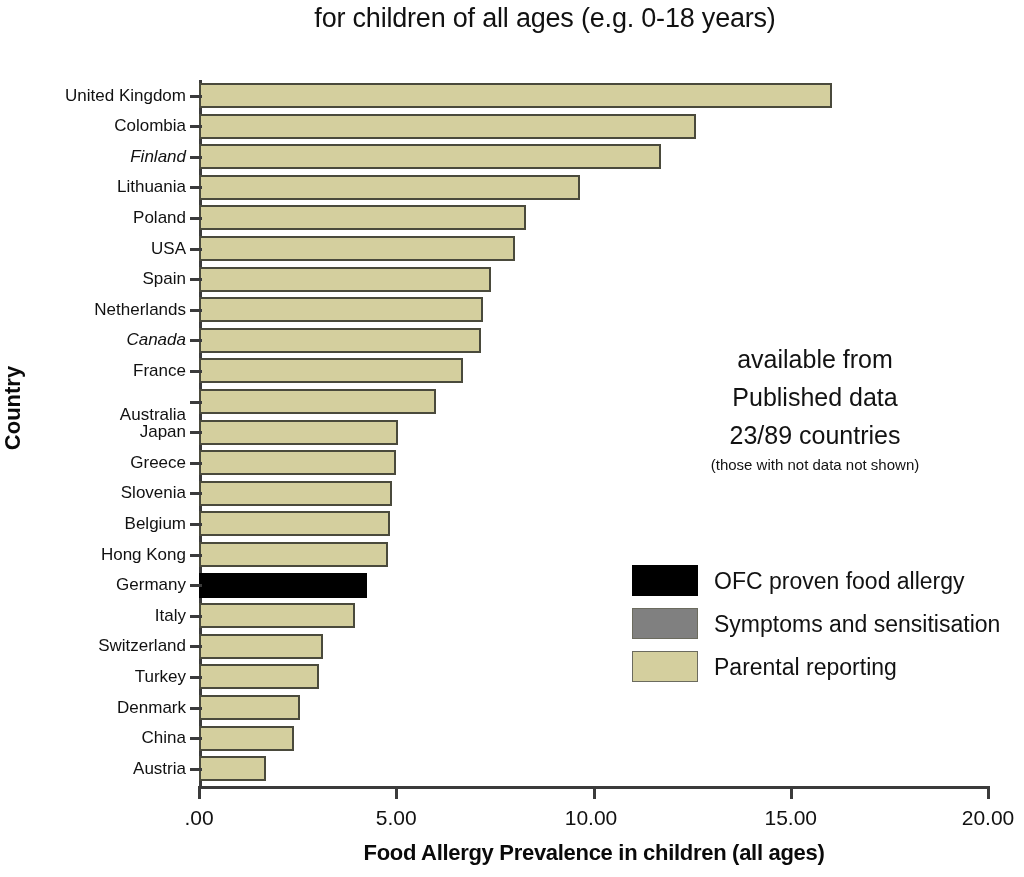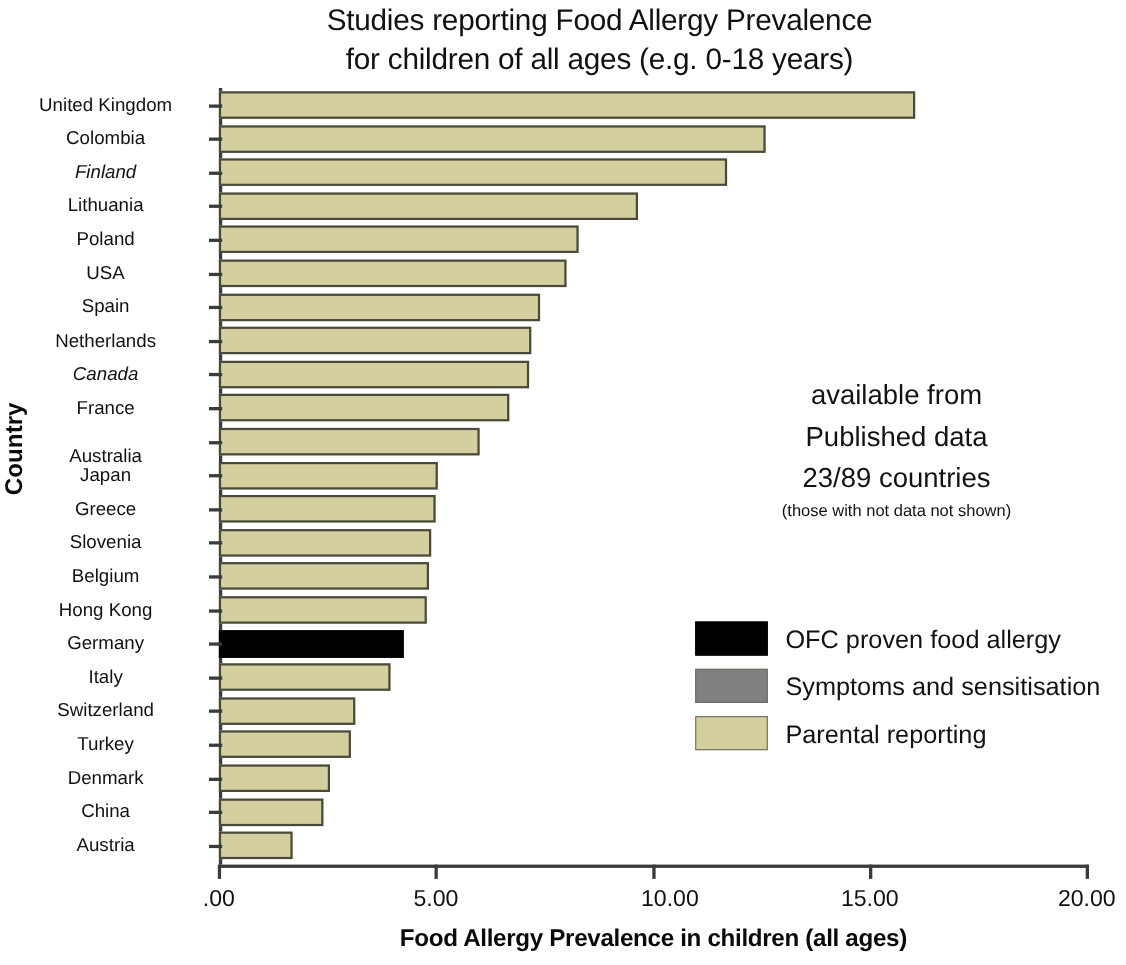--- a/index.html
+++ b/index.html
@@ -83,21 +83,21 @@
     position: absolute;
     left: 190px;
     width: 12px;
     height: 3px;
     background: #3b3b3b;
   }
   .y-label {
     position: absolute;
     right: 0;
     width: 180px;
-    text-align: center;
+    text-align: right;
     font-size: 17px;
     line-height: 17px;
     color: #111111;
     white-space: nowrap;
   }
   #y-labels {
     position: absolute;
     left: 0px;
     top: 0px;
     width: 186px;
@@ -199,21 +199,20 @@
     font-size: 23px;
     line-height: 30px;
     color: #121212;
     white-space: nowrap;
   }
 </style>
 </head>
 <body>
 
 <div id="chart-title">
-  <span class="tline">Studies reporting Food Allergy Prevalence</span>
   <span class="tline">for children of all ages (e.g. 0-18 years)</span>
 </div>
 
 <div id="y-axis-line"></div>
 <div id="x-axis-line"></div>
 
 <div id="plot">
     <div class="bar-row" style="top: 3px;">
       <div class="bar cat-parental" title="United Kingdom: 16.05" style="width: 633.173px;"></div>
     </div>
@@ -333,21 +332,21 @@
     <div class="y-tick" style="top: 767.7px;"></div>
     <div class="y-label" style="top: 759.7px;">Austria</div>
   </div>
 
 <div id="x-axis-items">
     <div class="x-tick" style="left: 198px;"></div>
     <div class="x-label" style="left: 199px;">.00</div>
     <div class="x-tick" style="left: 395.25px;"></div>
     <div class="x-label" style="left: 396.25px;">5.00</div>
     <div class="x-tick" style="left: 592.5px;"></div>
-    <div class="x-label" style="left: 609px;">10.00</div>
+    <div class="x-label" style="left: 591px;">10.00</div>
     <div class="x-tick" style="left: 789.75px;"></div>
     <div class="x-label" style="left: 790.75px;">15.00</div>
     <div class="x-tick" style="left: 987px;"></div>
     <div class="x-label" style="left: 988px;">20.00</div>
   </div>
 
 <div id="x-axis-title">Food Allergy Prevalence in children (all ages)</div>
 <div id="y-axis-title">Country</div>
 
 <div id="annotation">

